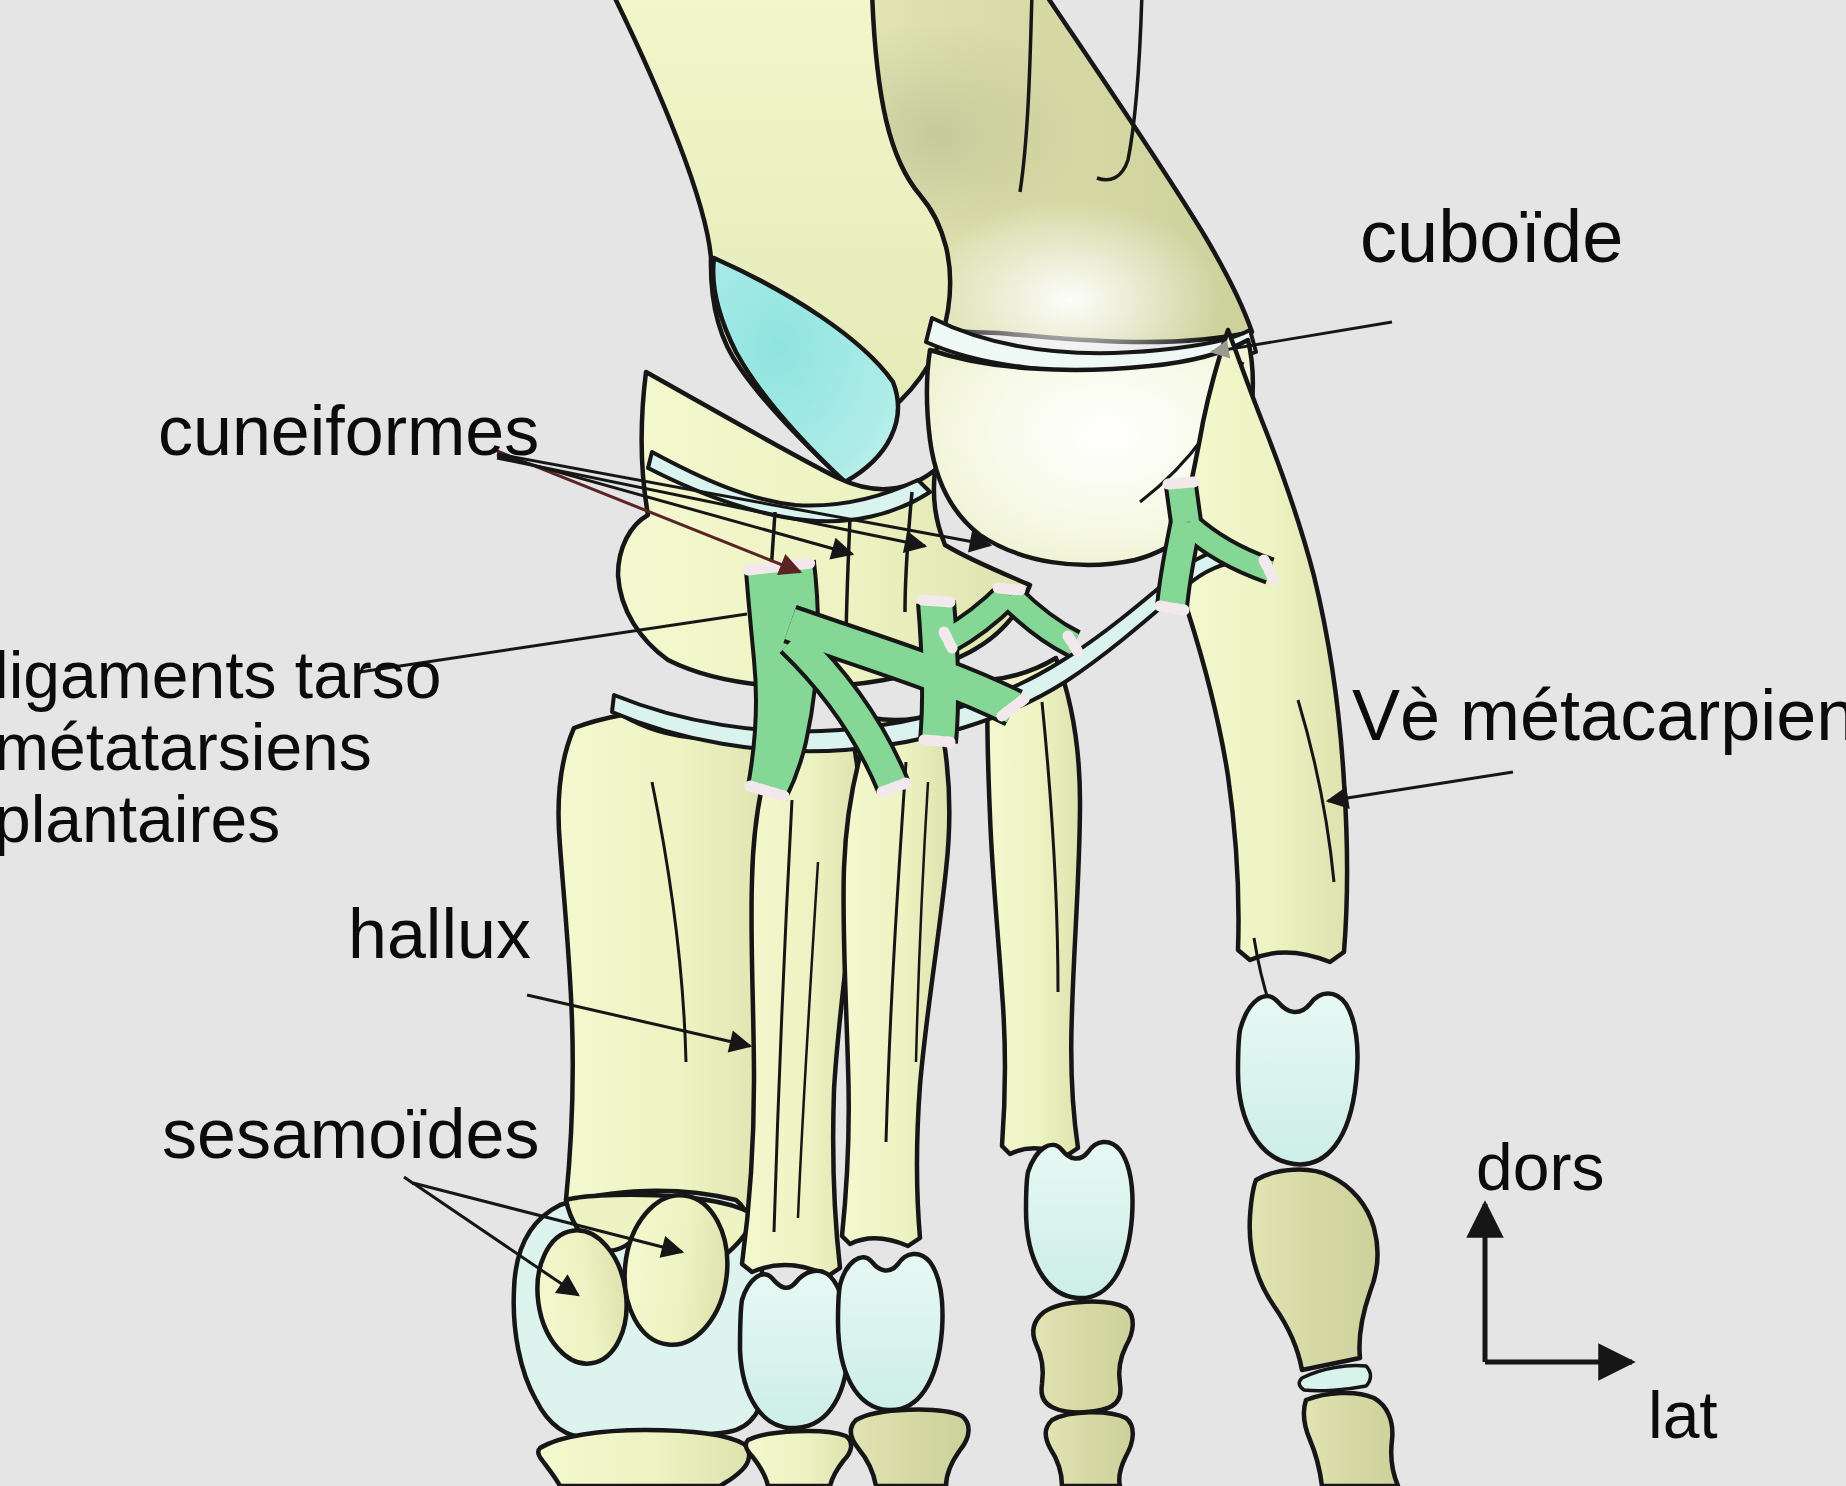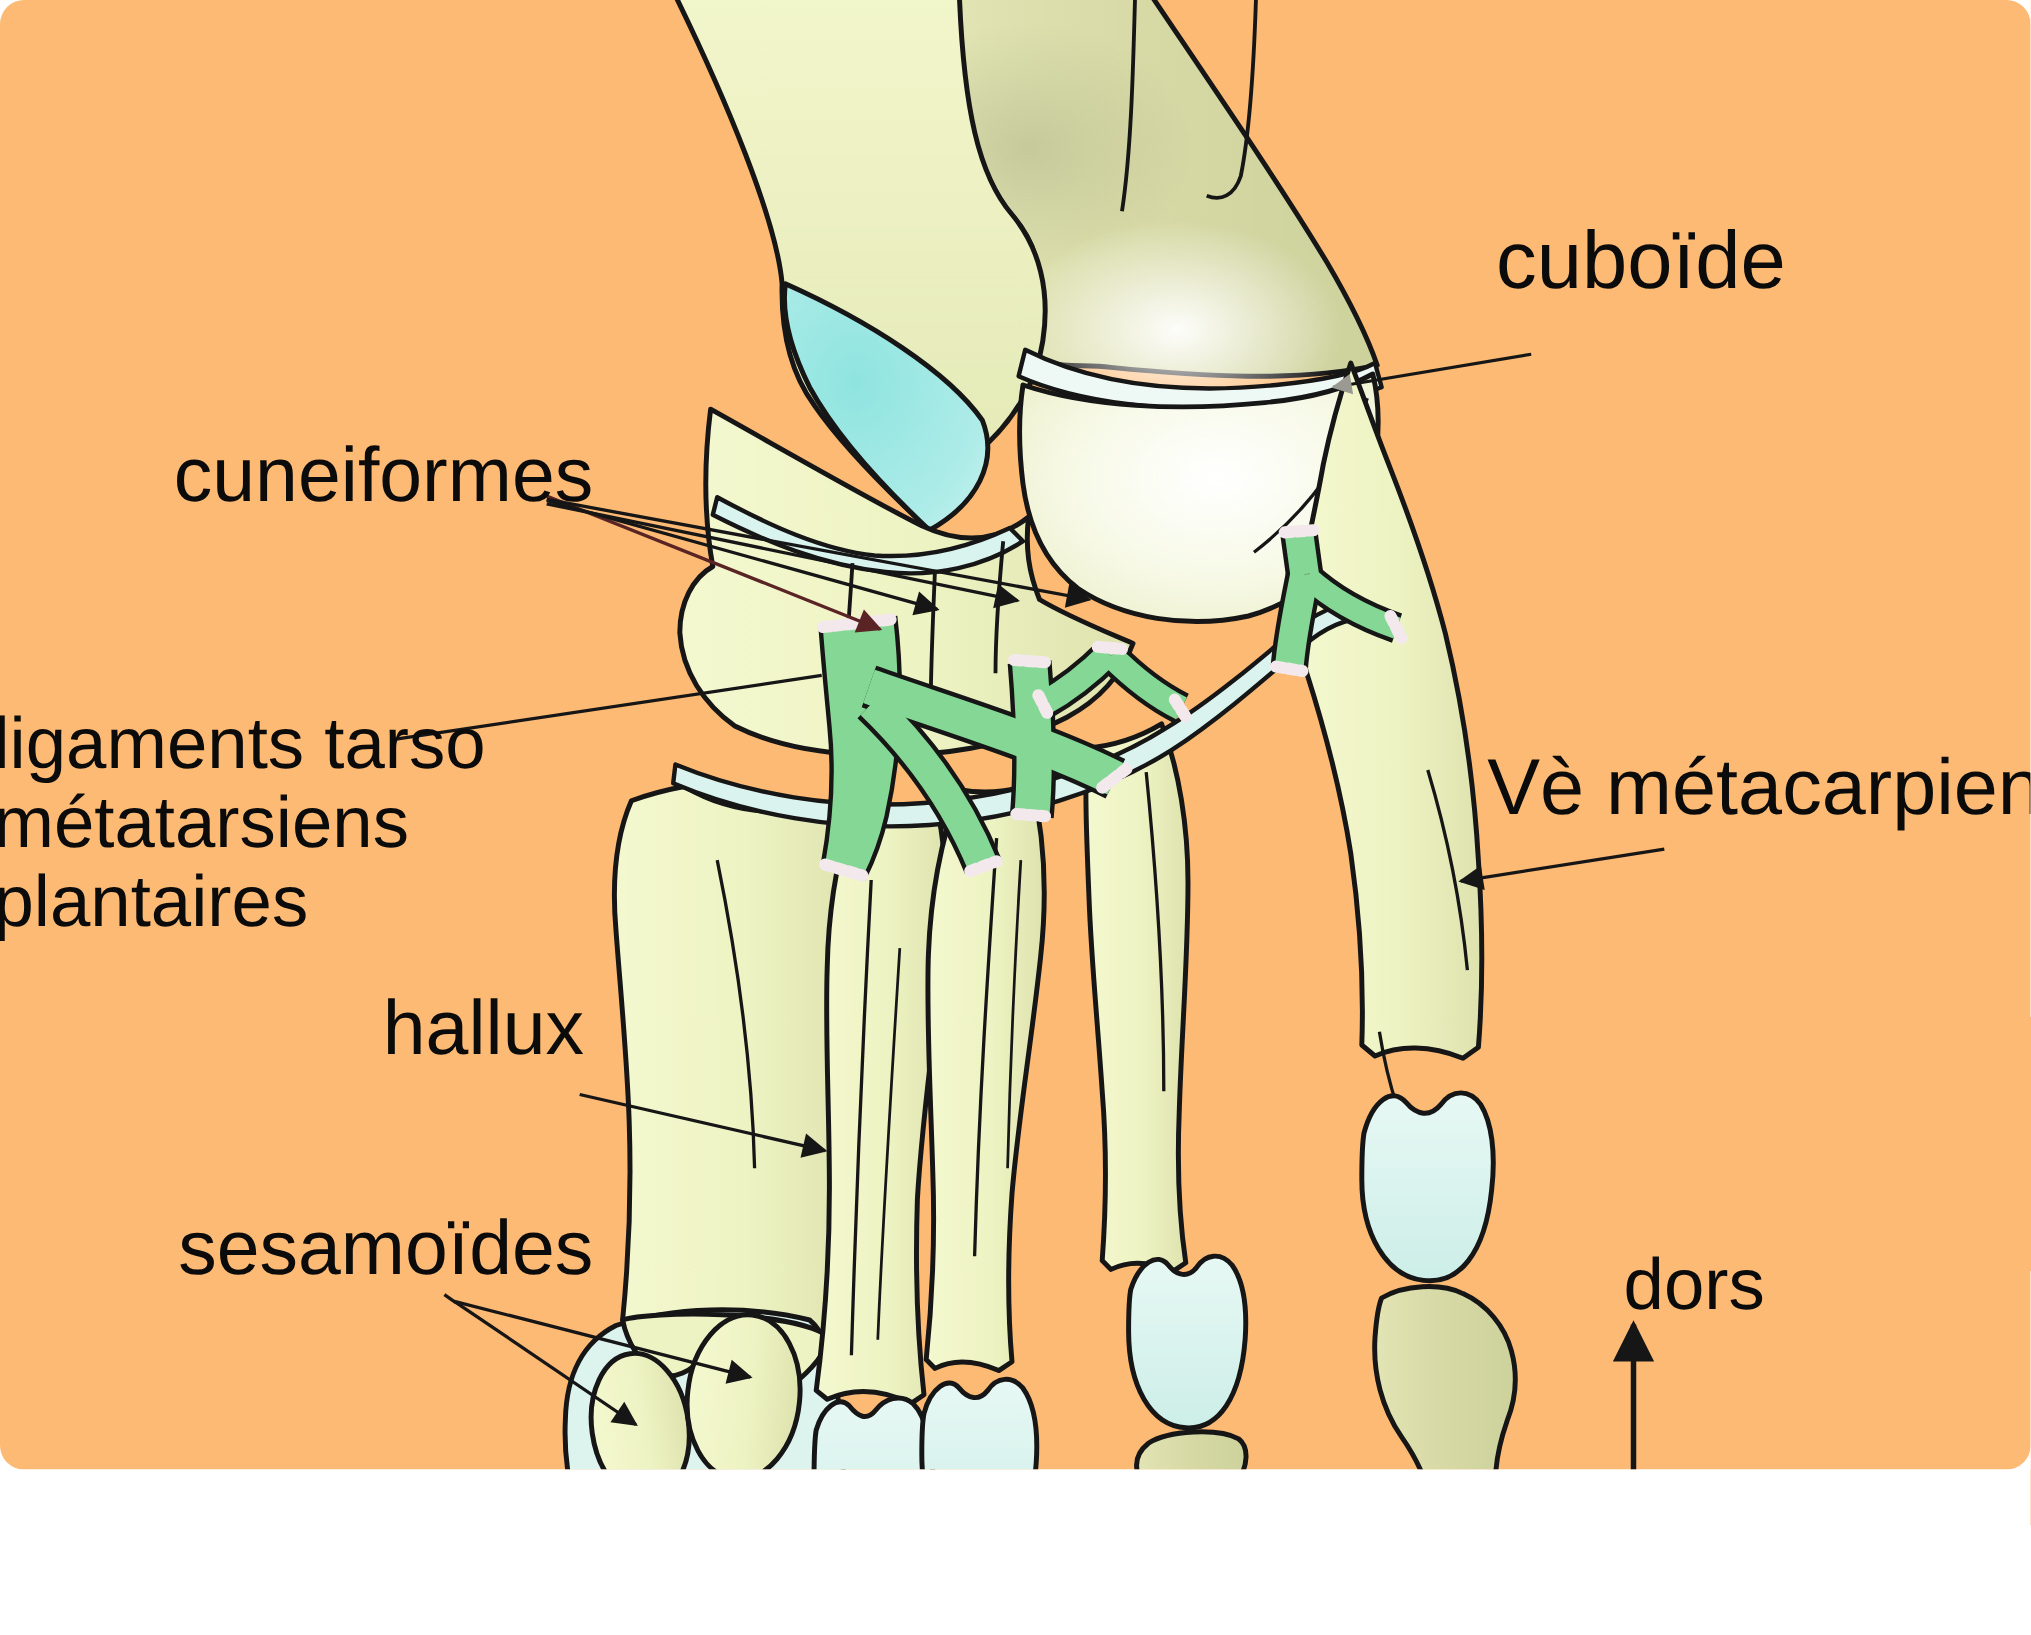--- a/index.html
+++ b/index.html
@@ -1,17 +1,17 @@
 <!DOCTYPE html>
 <html><head>
 <meta charset="utf-8">
 <style>
   html,body{margin:0;padding:0;background:#ffffff;}
-  #stage{position:relative;width:1846px;height:1336px;background:#fdba74;overflow:hidden;
-         font-family:"Liberation Sans", sans-serif;border-radius:22px;}
+  #stage{position:relative;width:1846px;height:1486px;background:#e5e5e5;overflow:hidden;
+         font-family:"Liberation Sans", sans-serif;}
   svg{display:block}
   text{fill:#0b0b0b;font-family:"Liberation Sans","DejaVu Sans",sans-serif;}
   .lbl{font-weight:400;}
 </style>
 </head>
 <body>
 
 <div id="stage">
 <svg viewBox="0 0 1846 1486" width="1846" height="1486">
   <defs>

